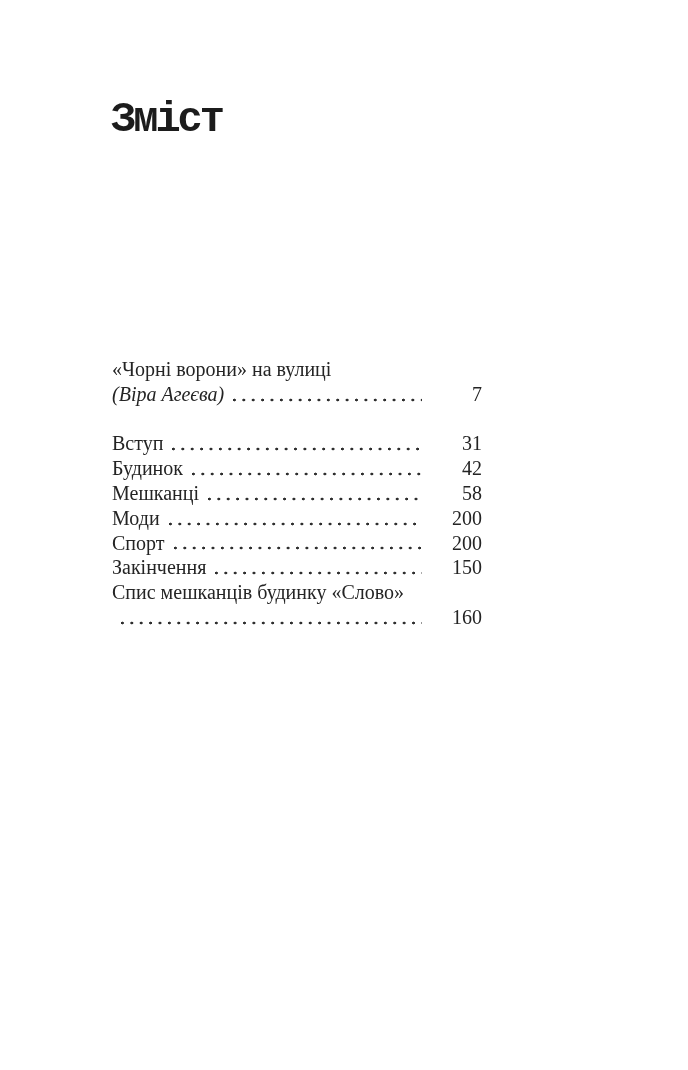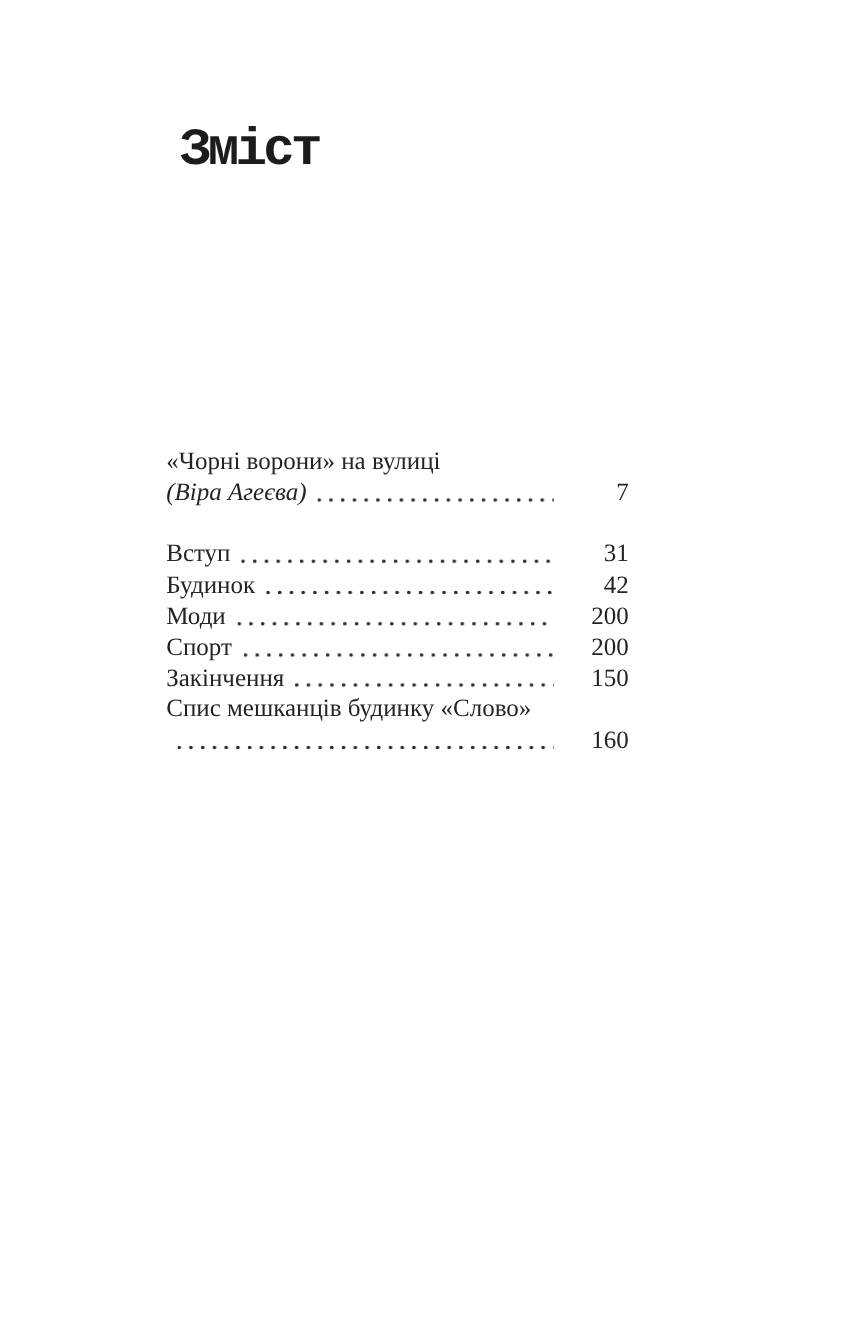--- a/index.html
+++ b/index.html
@@ -15,32 +15,32 @@
     color: #242424;
     overflow: hidden;
   }
   .page {
     position: absolute;
     inset: 0;
     background: #ffffff;
   }
   .page-title {
     position: absolute;
-    left: 144px;
+    left: 111px;
     top: 97px;
     font-family: "Liberation Mono", monospace;
     font-weight: 700;
     font-size: 42px;
     line-height: 1.1;
     letter-spacing: -3px;
     color: #1c1c1c;
   }
   .toc {
     position: absolute;
-    left: 133px;
+    left: 112px;
     top: 357px;
     width: 370px;
   }
   .toc-line {
     display: flex;
     align-items: baseline;
     height: 24.8px;
     font-size: 20px;
     line-height: 24.8px;
     white-space: nowrap;
@@ -97,20 +97,25 @@
       <span class="leader"></span>
       <span class="pagenum">31</span>
     </div>
 
     <div class="toc-line">
       <span class="label">Будинок</span>
       <span class="leader"></span>
       <span class="pagenum">42</span>
     </div>
 
+    <div class="toc-line">
+      <span class="label">Мешканці</span>
+      <span class="leader"></span>
+      <span class="pagenum">58</span>
+    </div>
 
 
     <div class="toc-line">
       <span class="label">Моди</span>
       <span class="leader"></span>
       <span class="pagenum">200</span>
     </div>
 
     <div class="toc-line">
       <span class="label">Спорт</span>

